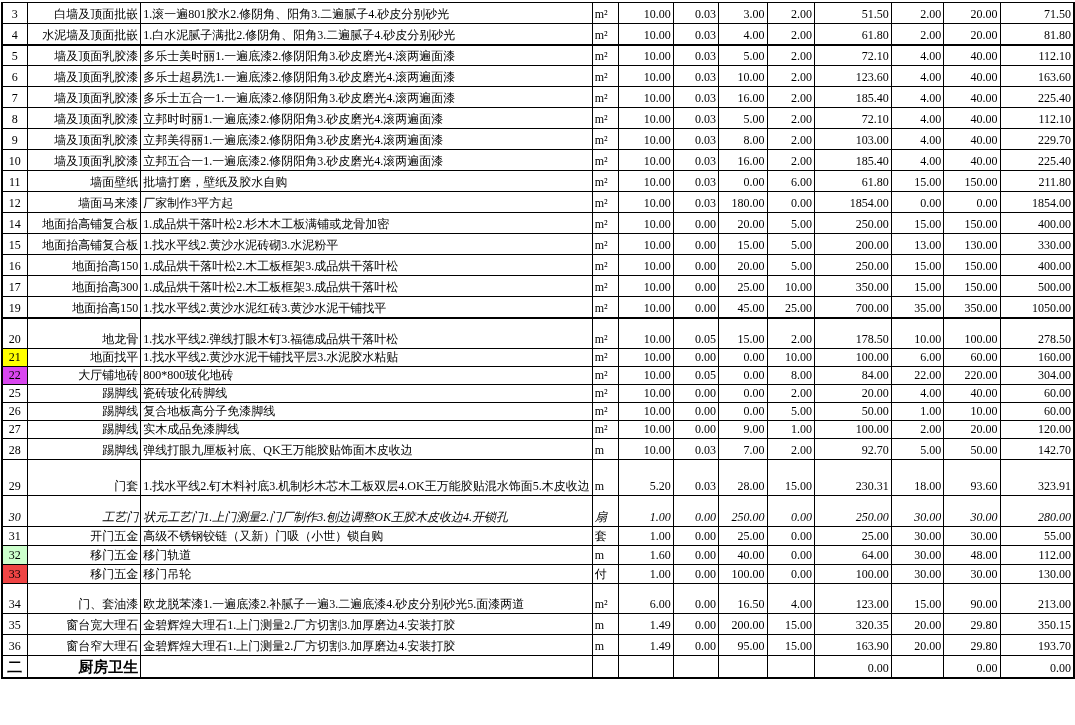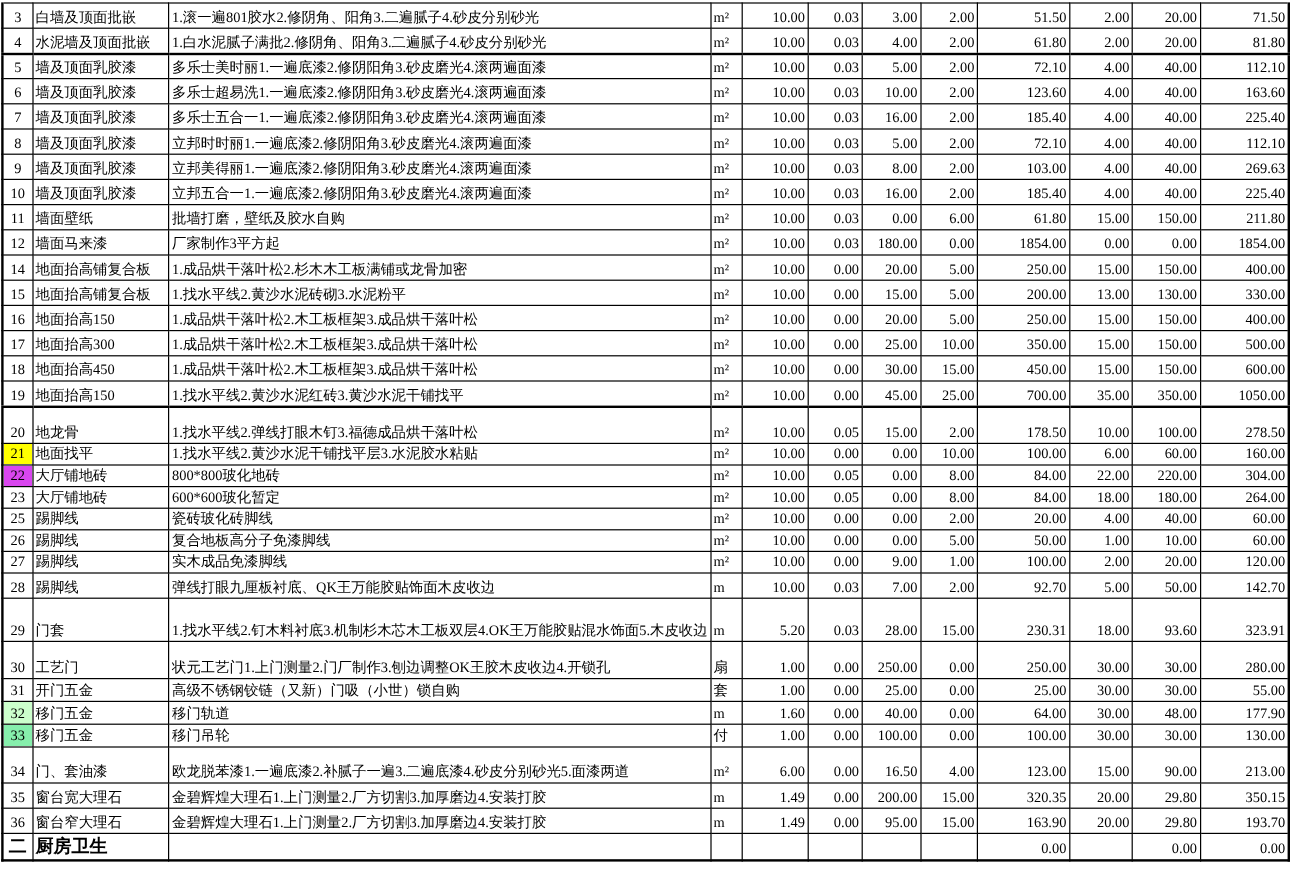--- a/index.html
+++ b/index.html
@@ -7,26 +7,26 @@
   .sheet{position:relative;width:1075px;height:725px;overflow:hidden;background:#fff;}
   table.grid{border-collapse:collapse;table-layout:fixed;margin:2px 0 0 1px;
              border:2px solid #000;border-top:1px solid #000;}
   table.grid td{border:1px solid #000;vertical-align:bottom;overflow:hidden;
                 padding:0 2px 1px 2px;line-height:15px;white-space:nowrap;}
   tr{height:21px;}
   tr.short{height:18px;}
   tr.short19{height:19px;}
   tr.tall{height:31px;margin-top:12px;}
   tr.wrap36{height:36px;}
-  tr.wrap31{height:31px;}
+  tr.wrap31{height:31px;font-style:italic;}
   tr.wrap30{height:30px;}
   tr.section{height:22px;}
   tr.tb td{border-bottom-width:2px;}
   td.c-num{text-align:center;padding:0 1px 1px 1px;}
-  td.c-item{text-align:left;}
+  td.c-item{text-align:right;}
   td.c-desc{text-align:left;white-space:normal;word-break:break-all;}
   td.c-unit{text-align:left;padding:0 1px 1px 1px;}
   td.c-val{text-align:right;padding-right:3px;}
   tr.section td.c-num, tr.section td.c-item{font-weight:bold;font-size:15px;line-height:18px;}
 </style>
 </head>
 <body>
 
 <div class="sheet">
   <table class="grid">
@@ -134,21 +134,21 @@
           <td class="c-item">墙及顶面乳胶漆</td>
           <td class="c-desc">立邦美得丽1.一遍底漆2.修阴阳角3.砂皮磨光4.滚两遍面漆</td>
           <td class="c-unit">m²</td>
           <td class="c-val">10.00</td>
           <td class="c-val">0.03</td>
           <td class="c-val">8.00</td>
           <td class="c-val">2.00</td>
           <td class="c-val">103.00</td>
           <td class="c-val">4.00</td>
           <td class="c-val">40.00</td>
-          <td class="c-val">269.63</td>
+          <td class="c-val">229.70</td>
         </tr>
         <tr>
           <td class="c-num">10</td>
           <td class="c-item">墙及顶面乳胶漆</td>
           <td class="c-desc">立邦五合一1.一遍底漆2.修阴阳角3.砂皮磨光4.滚两遍面漆</td>
           <td class="c-unit">m²</td>
           <td class="c-val">10.00</td>
           <td class="c-val">0.03</td>
           <td class="c-val">16.00</td>
           <td class="c-val">2.00</td>
@@ -233,34 +233,20 @@
           <td class="c-desc">1.成品烘干落叶松2.木工板框架3.成品烘干落叶松</td>
           <td class="c-unit">m²</td>
           <td class="c-val">10.00</td>
           <td class="c-val">0.00</td>
           <td class="c-val">25.00</td>
           <td class="c-val">10.00</td>
           <td class="c-val">350.00</td>
           <td class="c-val">15.00</td>
           <td class="c-val">150.00</td>
           <td class="c-val">500.00</td>
-        </tr>
-        <tr>
-          <td class="c-num">18</td>
-          <td class="c-item">地面抬高450</td>
-          <td class="c-desc">1.成品烘干落叶松2.木工板框架3.成品烘干落叶松</td>
-          <td class="c-unit">m²</td>
-          <td class="c-val">10.00</td>
-          <td class="c-val">0.00</td>
-          <td class="c-val">30.00</td>
-          <td class="c-val">15.00</td>
-          <td class="c-val">450.00</td>
-          <td class="c-val">15.00</td>
-          <td class="c-val">150.00</td>
-          <td class="c-val">600.00</td>
         </tr>
         <tr class="tb">
           <td class="c-num">19</td>
           <td class="c-item">地面抬高150</td>
           <td class="c-desc">1.找水平线2.黄沙水泥红砖3.黄沙水泥干铺找平</td>
           <td class="c-unit">m²</td>
           <td class="c-val">10.00</td>
           <td class="c-val">0.00</td>
           <td class="c-val">45.00</td>
           <td class="c-val">25.00</td>
@@ -305,34 +291,20 @@
           <td class="c-val">10.00</td>
           <td class="c-val">0.05</td>
           <td class="c-val">0.00</td>
           <td class="c-val">8.00</td>
           <td class="c-val">84.00</td>
           <td class="c-val">22.00</td>
           <td class="c-val">220.00</td>
           <td class="c-val">304.00</td>
         </tr>
         <tr class="short">
-          <td class="c-num">23</td>
-          <td class="c-item">大厅铺地砖</td>
-          <td class="c-desc">600*600玻化暂定</td>
-          <td class="c-unit">m²</td>
-          <td class="c-val">10.00</td>
-          <td class="c-val">0.05</td>
-          <td class="c-val">0.00</td>
-          <td class="c-val">8.00</td>
-          <td class="c-val">84.00</td>
-          <td class="c-val">18.00</td>
-          <td class="c-val">180.00</td>
-          <td class="c-val">264.00</td>
-        </tr>
-        <tr class="short">
           <td class="c-num">25</td>
           <td class="c-item">踢脚线</td>
           <td class="c-desc">瓷砖玻化砖脚线</td>
           <td class="c-unit">m²</td>
           <td class="c-val">10.00</td>
           <td class="c-val">0.00</td>
           <td class="c-val">0.00</td>
           <td class="c-val">2.00</td>
           <td class="c-val">20.00</td>
           <td class="c-val">4.00</td>
@@ -428,24 +400,24 @@
           <td class="c-item">移门五金</td>
           <td class="c-desc">移门轨道</td>
           <td class="c-unit">m</td>
           <td class="c-val">1.60</td>
           <td class="c-val">0.00</td>
           <td class="c-val">40.00</td>
           <td class="c-val">0.00</td>
           <td class="c-val">64.00</td>
           <td class="c-val">30.00</td>
           <td class="c-val">48.00</td>
-          <td class="c-val">177.90</td>
+          <td class="c-val">112.00</td>
         </tr>
         <tr class="short19">
-          <td class="c-num" style="background: #86efac;">33</td>
+          <td class="c-num" style="background: #ef4444;">33</td>
           <td class="c-item">移门五金</td>
           <td class="c-desc">移门吊轮</td>
           <td class="c-unit">付</td>
           <td class="c-val">1.00</td>
           <td class="c-val">0.00</td>
           <td class="c-val">100.00</td>
           <td class="c-val">0.00</td>
           <td class="c-val">100.00</td>
           <td class="c-val">30.00</td>
           <td class="c-val">30.00</td>

